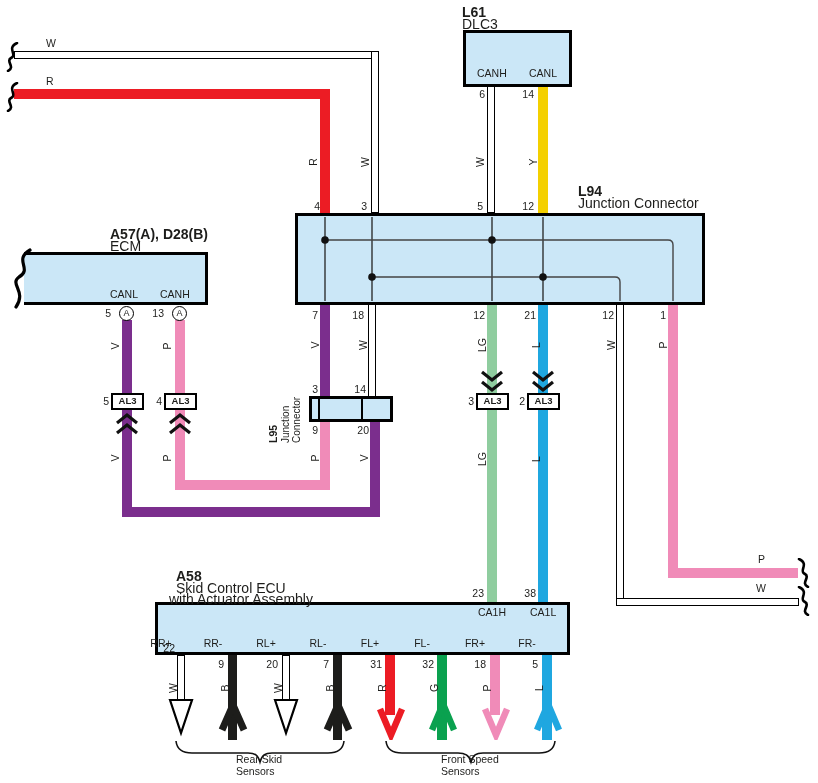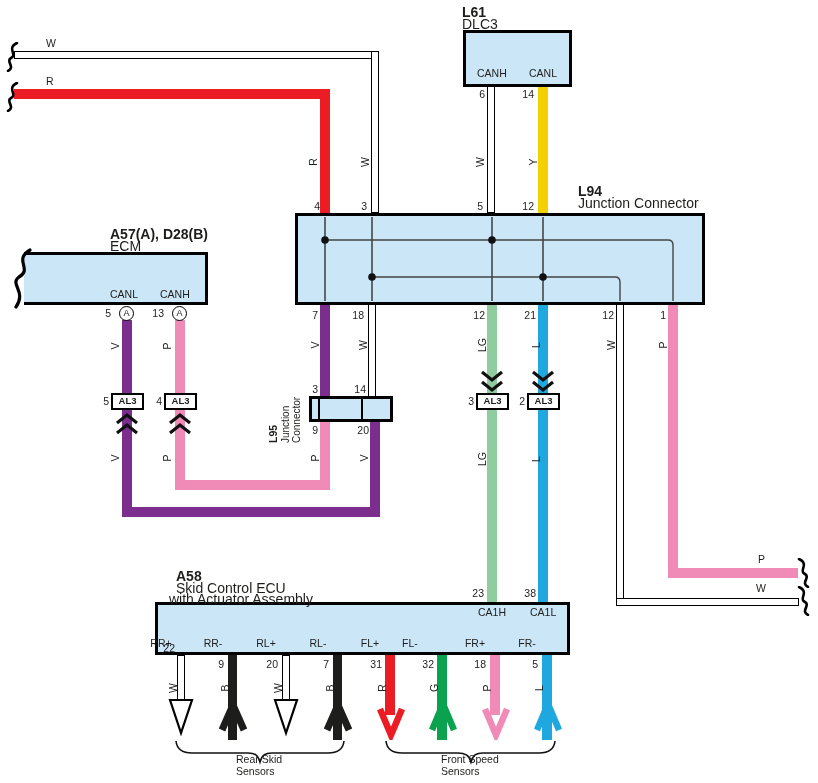--- a/index.html
+++ b/index.html
@@ -229,21 +229,21 @@
   <div class="pr" style="left:458px;top:587px">23</div>
   <div class="pr" style="left:510px;top:587px">38</div>
   <div class="lbl s" style="left:478px;top:606px">CA1H</div>
   <div class="lbl s" style="left:530px;top:606px">CA1L</div>
 
   <div class="lbl s" style="left:141px;top:637px;width:40px;text-align:center">RR+</div>
   <div class="lbl s" style="left:193px;top:637px;width:40px;text-align:center">RR-</div>
   <div class="lbl s" style="left:246px;top:637px;width:40px;text-align:center">RL+</div>
   <div class="lbl s" style="left:298px;top:637px;width:40px;text-align:center">RL-</div>
   <div class="lbl s" style="left:350px;top:637px;width:40px;text-align:center">FL+</div>
-  <div class="lbl s" style="left:402px;top:637px;width:40px;">FL-</div>
+  <div class="lbl s" style="left:402px;top:637px;width:40px;text-align:center">FL-</div>
   <div class="lbl s" style="left:455px;top:637px;width:40px;text-align:center">FR+</div>
   <div class="lbl s" style="left:507px;top:637px;width:40px;text-align:center">FR-</div>
 
   <div class="pr" style="left:149px;top:642px">22</div>
   <div class="pr" style="left:198px;top:658px">9</div>
   <div class="pr" style="left:252px;top:658px">20</div>
   <div class="pr" style="left:303px;top:658px">7</div>
   <div class="pr" style="left:356px;top:658px">31</div>
   <div class="pr" style="left:408px;top:658px">32</div>
   <div class="pr" style="left:460px;top:658px">18</div>

